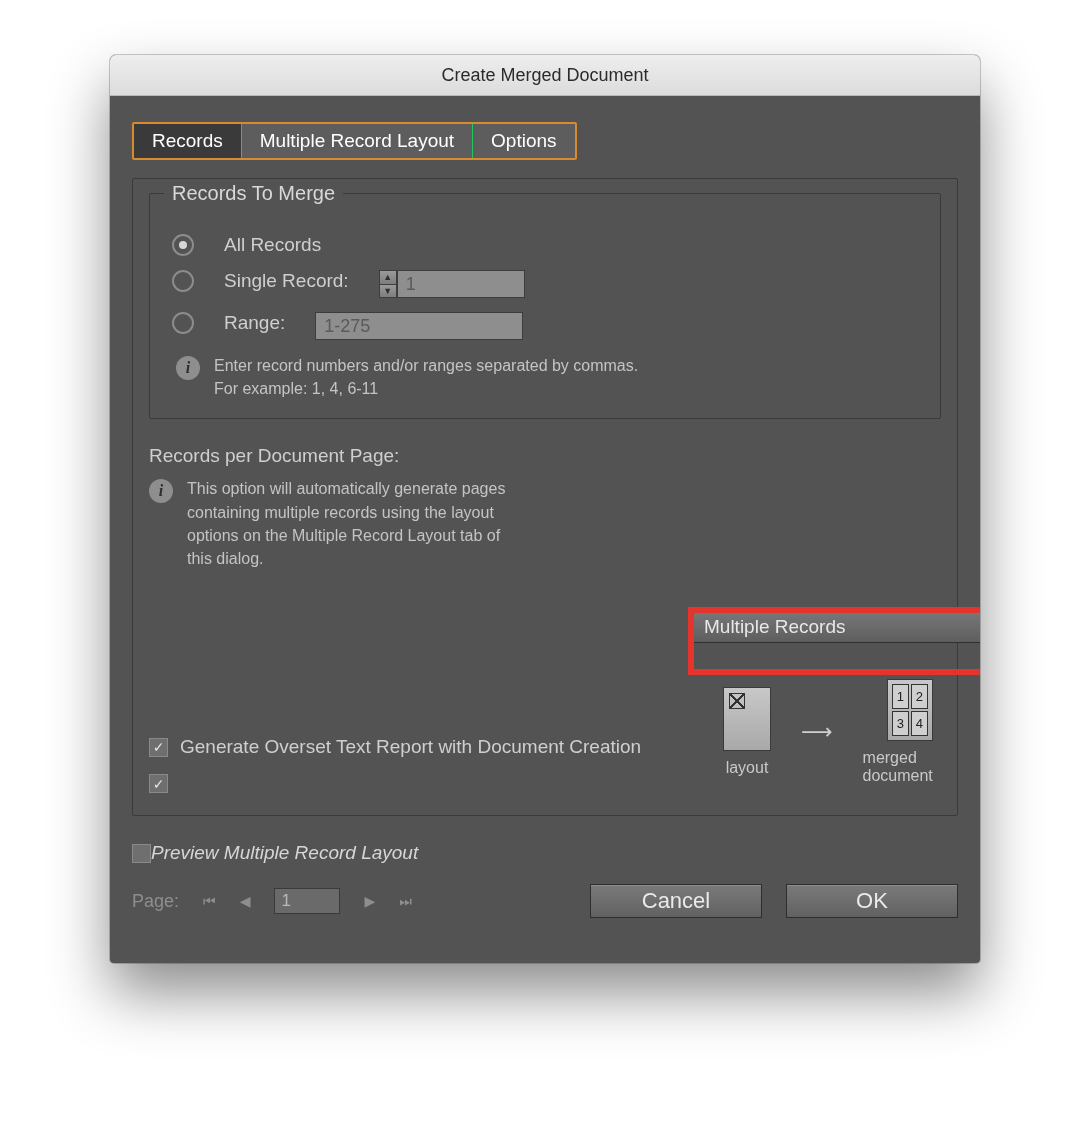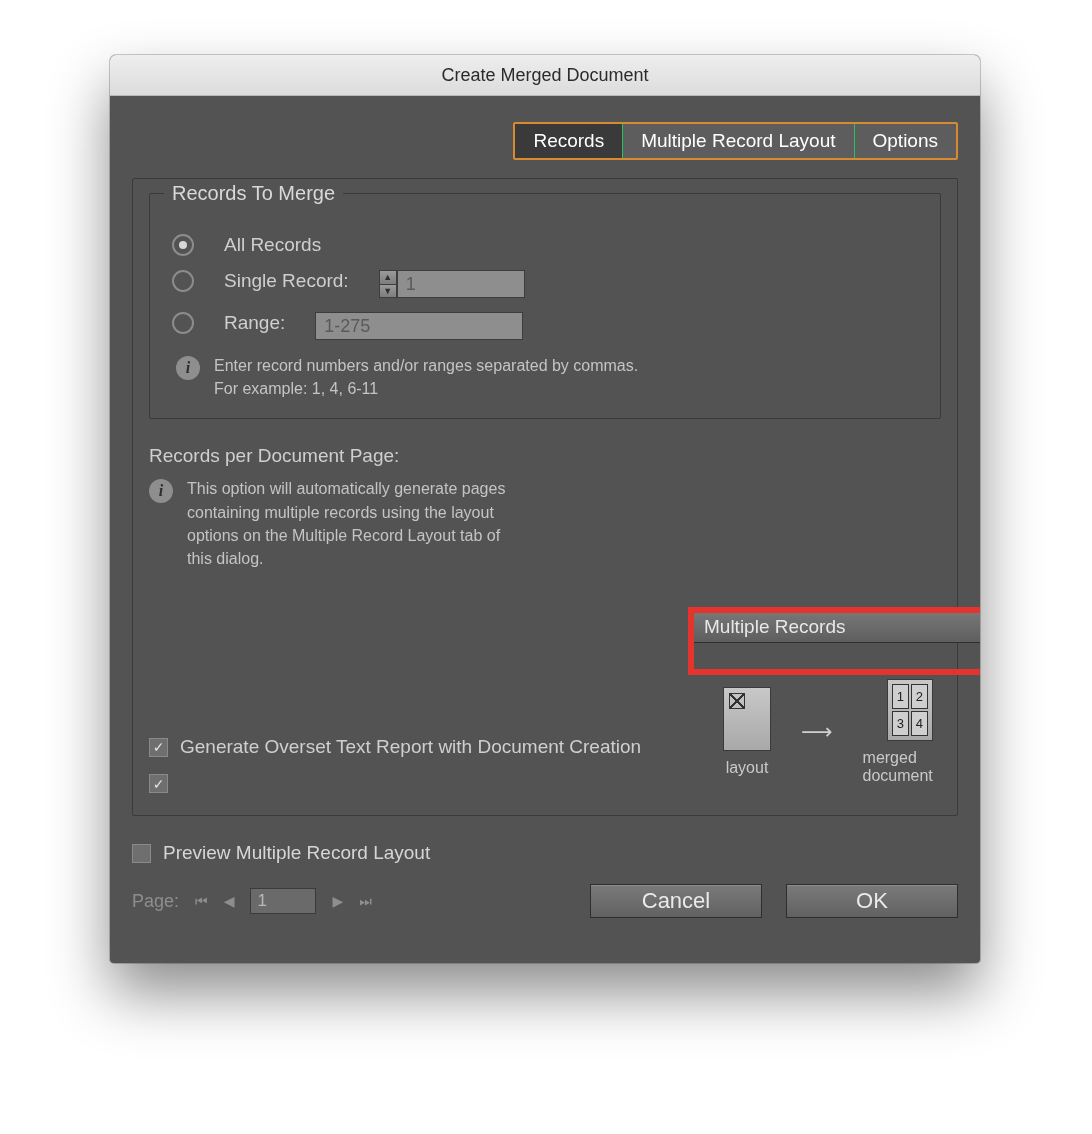--- a/index.html
+++ b/index.html
@@ -37,21 +37,21 @@
     font-size: 18px;
   }
   .body {
     padding: 18px 22px 16px 22px;
     color: #cfcfcf;
   }
 
   
   .tabs {
     display: flex;
-    justify-content: flex-end;
+    justify-content: flex-start;
     margin: 8px 0 18px 0;
   }
   .tabstrip {
     display: flex;
     border: 2px solid #d88a2e;
     border-radius: 2px;
     overflow: hidden;
   }
   .tab {
     padding: 6px 18px;
@@ -224,24 +224,24 @@
   .thumb.merged { width:46px; height:62px; display:grid; grid-template-columns:1fr 1fr; grid-template-rows:1fr 1fr; padding:4px; gap:2px; box-sizing:border-box;}
   .cell{
     border:1px solid #333; display:flex; align-items:center; justify-content:center;
     font-size:13px; color:#222; background:#cfcfcf;
   }
   .pcol{ display:flex; flex-direction:column; align-items:center; gap:8px;}
   .arrow{ font-size:22px; color:#cfcfcf;}
 
   
   .chkrow { display:flex; align-items:center; gap:12px; font-size:19px; margin-top:16px;}
-  .preview-chk { display:flex; align-items:center; gap:12px; font-size:19px; color:#d6d6d6;}
+  .preview-chk { display:flex; align-items:center; gap:0; font-size:19px; color:#d6d6d6;font-style:italic;}
 
   .pager {
-    display:flex; align-items:center; gap:16px;
+    display:flex; align-items:center; gap:24px;
     font-size:18px; color:#8e8e8e;
     margin-top:20px;
   }
   .pager .glyph { color:#8e8e8e; font-size:14px;}
   .page-input{
     background:#6a6a6a; border:1px solid #3a3a3a; width:52px; height:24px;
     color:#b8b8b8; padding:0 6px; display:flex; align-items:center; font-size:17px;
   }
 
   .btns { display:flex; gap:24px; margin-top:20px;}

